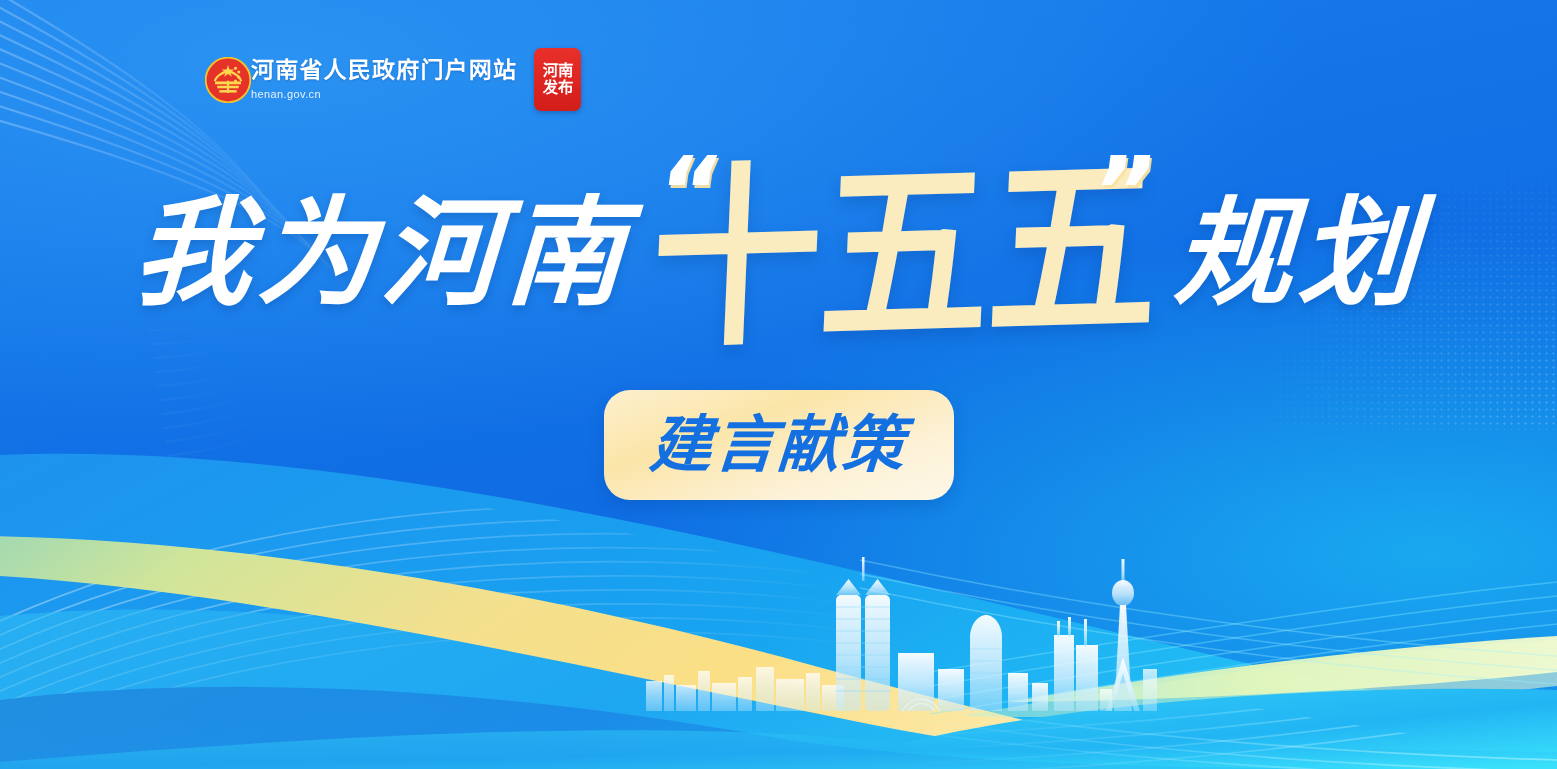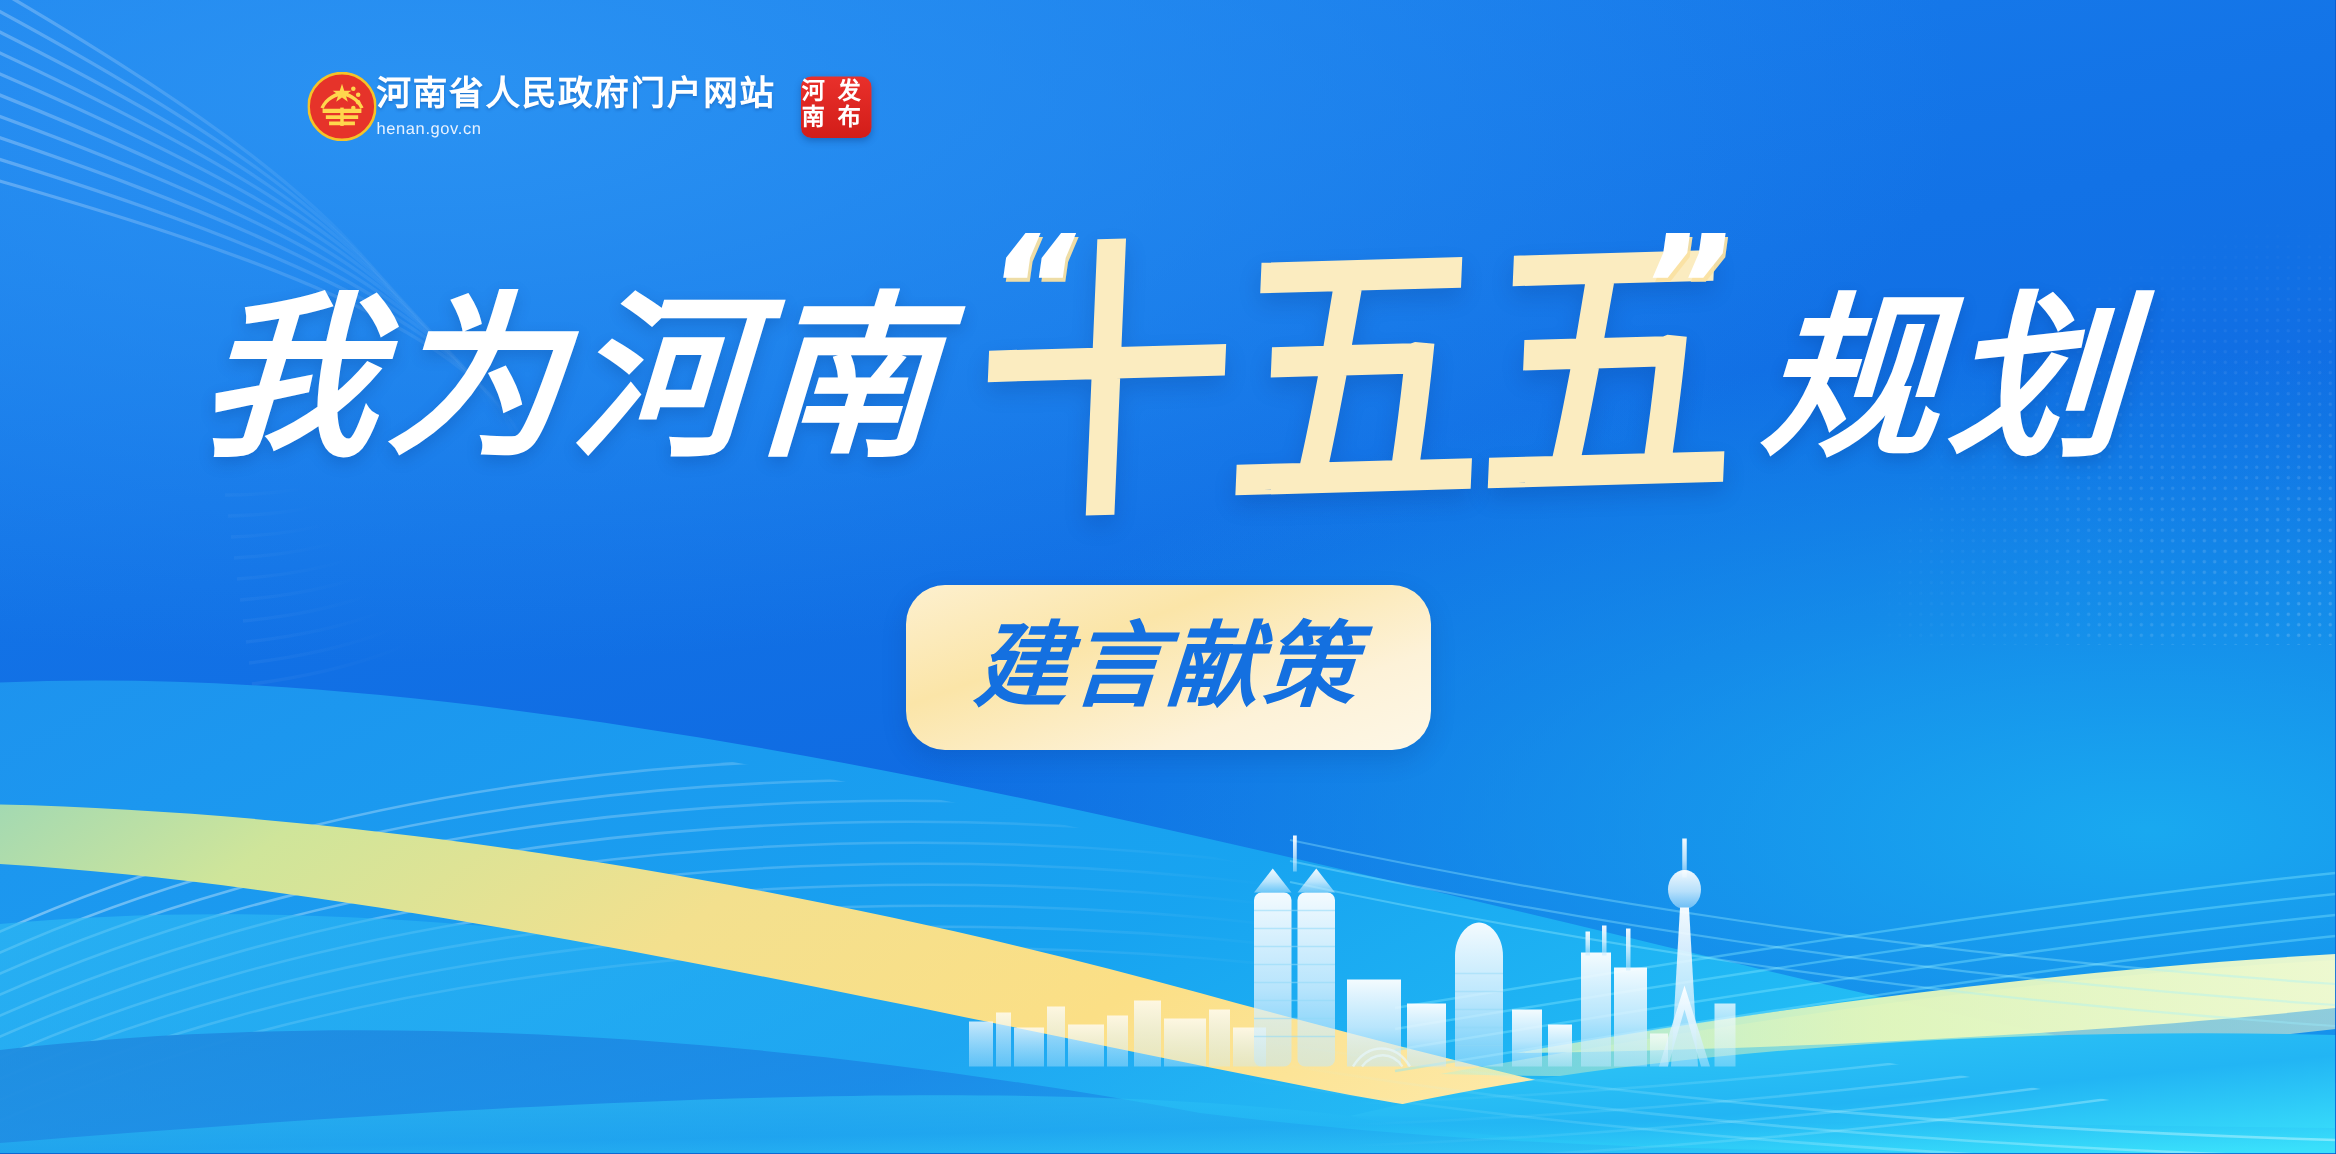--- a/index.html
+++ b/index.html
@@ -38,25 +38,25 @@
   .brand-text{display:flex;flex-direction:column;justify-content:center;line-height:1;}
   .brand-name{
     color:#ffffff;font-size:23px;font-weight:700;letter-spacing:1.2px;
     white-space:nowrap;text-shadow:0 1px 2px rgba(0,40,110,.25);
   }
   .brand-url{
     color:#e8f2ff;font-size:11px;font-weight:400;letter-spacing:.4px;margin-top:7px;
     white-space:nowrap;
   }
   .release-badge{
-    width:47px;height:41px;margin-left:17px;flex:none;
+    width:47px;height:63px;margin-left:17px;flex:none;
     border-radius:7px;
     background:linear-gradient(180deg,#e9302b 0%,#d21d19 100%);
     box-shadow:0 2px 5px rgba(0,30,90,.3);
-    display:flex;align-items:center;justify-content:center;
+    display:flex;flex-direction:column;align-items:center;justify-content:center;
     color:#fff;font-weight:700;font-size:16px;line-height:1.05;letter-spacing:0;
   }
   .release-badge span{display:block;transform:scaleX(.96);}
 
   
   .headline{
     position:absolute;left:0;right:0;top:118px;height:270px;
     display:flex;align-items:center;justify-content:center;z-index:25;
   }
   .hl-word{

